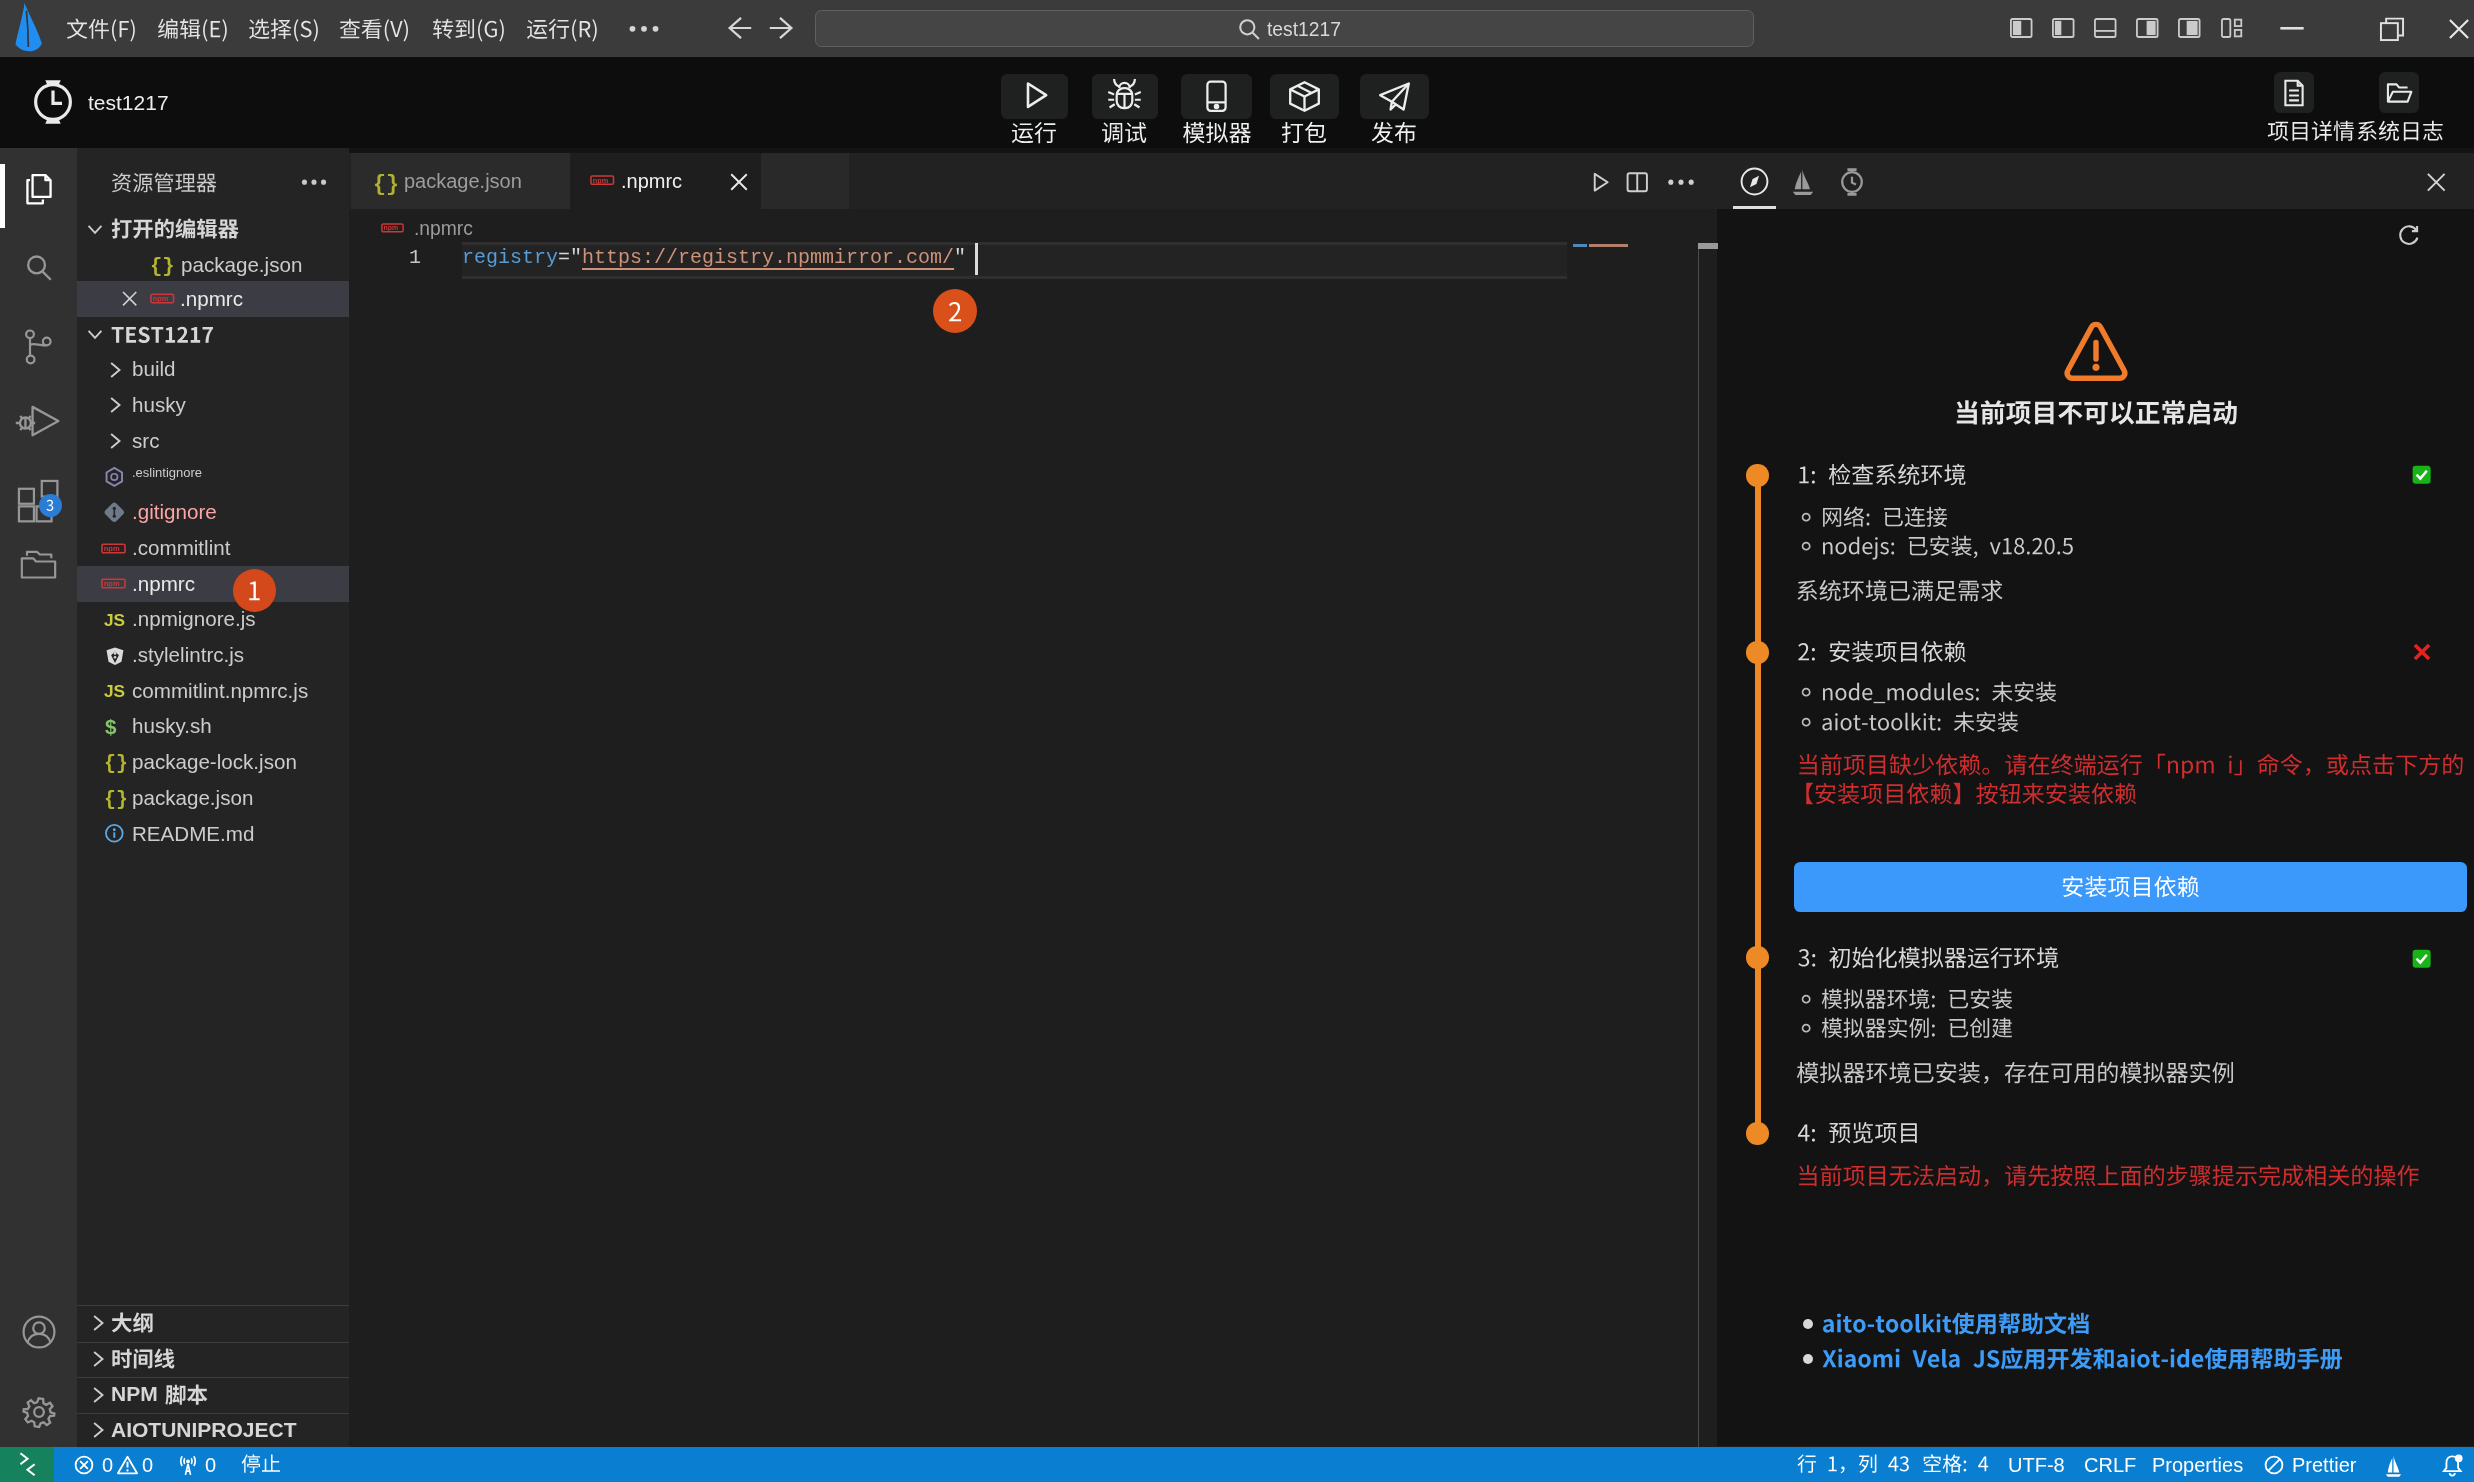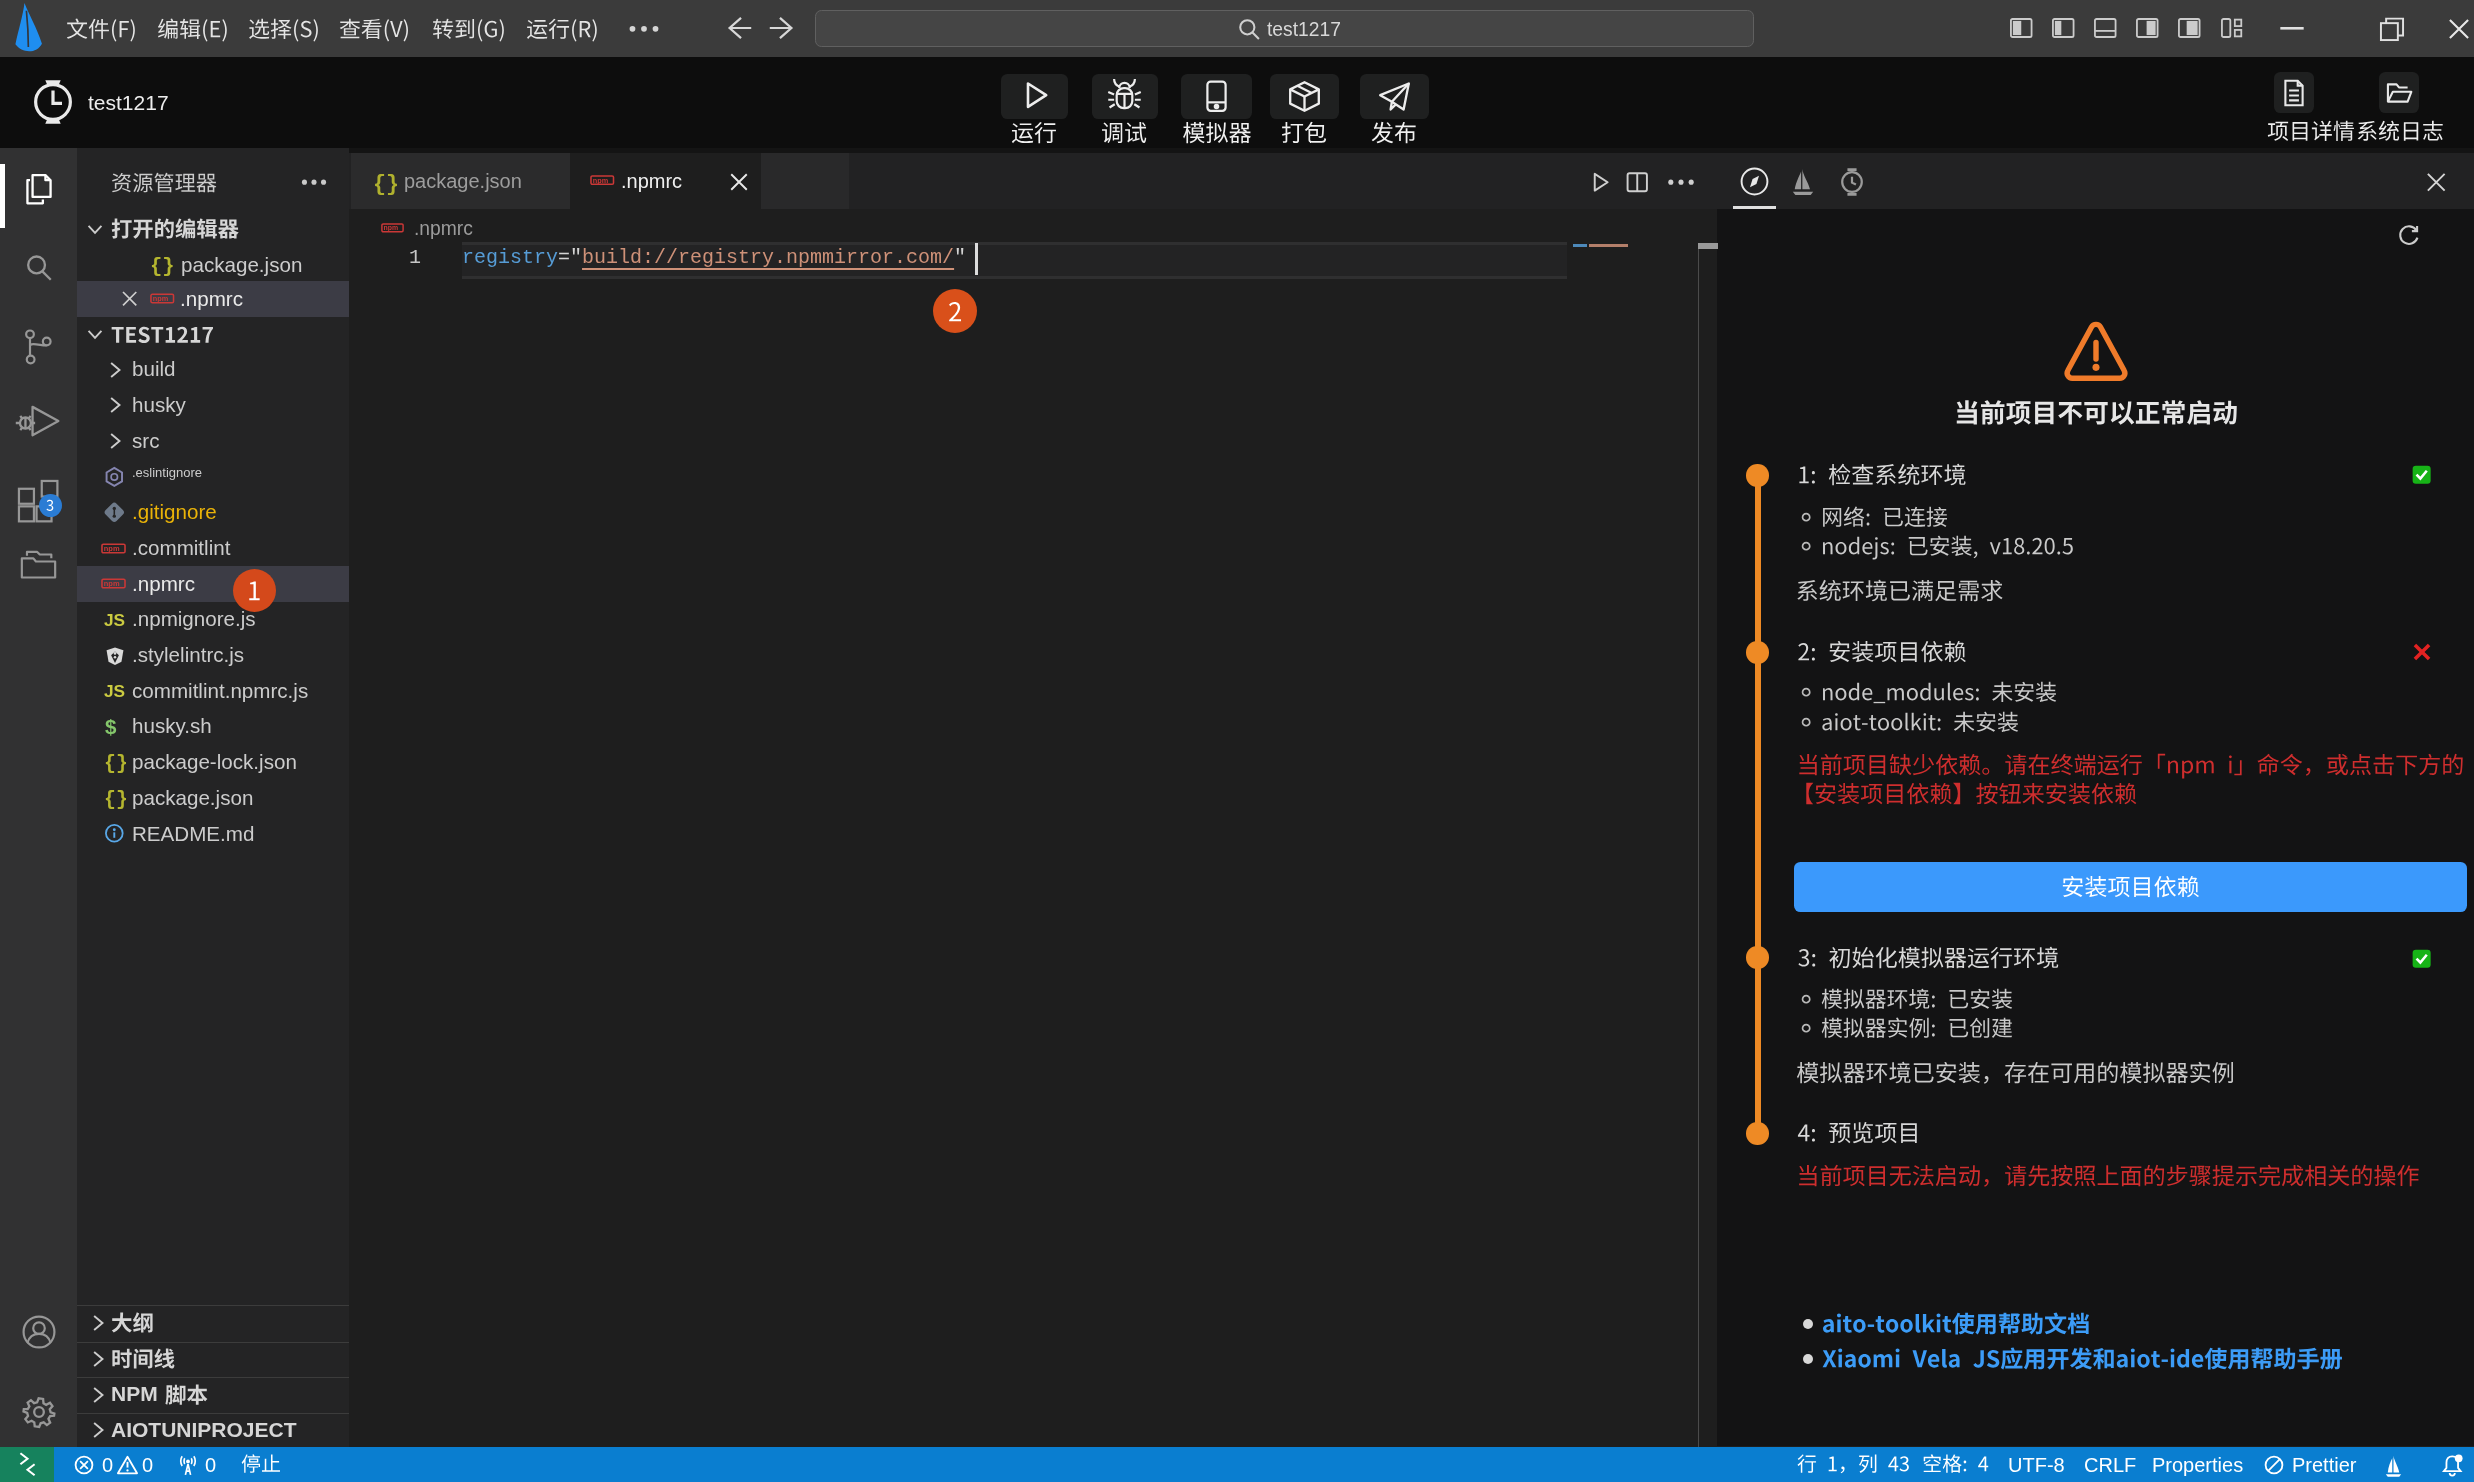--- a/index.html
+++ b/index.html
@@ -281,21 +281,21 @@
     <svg class="ic" style="left:2424px;top:170px;" width="24.5" height="24.5" viewBox="0 0 38 38">
       <path d="M6 6 L32 32 M32 6 L6 32" stroke="#d5d5d5" stroke-width="3"></path>
     </svg>
     <svg class="ic" style="left:381px;top:223px;" width="23" height="9.7" viewBox="0 0 38 16">
       <rect x="1.5" y="1.5" width="35" height="13" rx="2" stroke="#cb3837" stroke-width="2.4" fill="none"></rect>
       <text x="4.2" y="11.8" font-family="Liberation Sans,sans-serif" font-weight="bold" font-size="11.4" fill="#cb3837">npm</text>
     </svg>
     <span class="lt" style="left:414px;top:218px;font-size:19.3px;color:#9b9b9b">.npmrc</span>
     <div style="left:462px;top:242px;width:1105px;height:37px;background:#232324;border-top:3.2px solid #2f2f30;border-bottom:3.2px solid #2f2f30"></div>
     <span class="lt" style="left:409px;top:246px;font-family:Liberation Mono,monospace;font-size:20px;color:#c6c6c6">1</span>
-    <span class="lt" style="left:462px;top:246px;font-family:Liberation Mono,monospace;font-size:20px"><span style="color:#569cd6">registry</span><span style="color:#d4d4d4">="</span><span style="color:#ce9178;text-decoration:underline;text-underline-offset:4.5px">build://registry.npmmirror.com/</span><span style="color:#d4d4d4">"</span></span>
+    <span class="lt" style="left:462px;top:246px;font-family:Liberation Mono,monospace;font-size:20px"><span style="color:#569cd6">registry</span><span style="color:#d4d4d4">="</span><span style="color:#ce9178;text-decoration:underline;text-underline-offset:4.5px">https://registry.npmmirror.com/</span><span style="color:#d4d4d4">"</span></span>
     <div style="left:975px;top:243px;width:2.6px;height:32px;background:#dcdcdc"></div>
     <div style="left:1573px;top:244px;width:14px;height:3.2px;background:#569cd6;opacity:.85"></div>
     <div style="left:1589px;top:244px;width:39px;height:3.2px;background:#ce9178;opacity:.85"></div>
     <div style="left:1698px;top:247px;width:1.3px;height:1200px;background:#4b4b4b"></div>
     <div style="left:1698px;top:243px;width:20px;height:5.8px;background:#999999"></div>
     <div style="left:0;top:164px;width:4.5px;height:64px;background:#ffffff"></div>
     <svg class="ic" style="left:20.6px;top:171px;" width="36" height="39" viewBox="0 0 56 60">
       <g stroke="#ffffff" stroke-width="3.6" fill="none" stroke-linejoin="round">
         <path d="M18 6 L38 6 L46 14 L46 40 L18 40 Z"></path>
         <path d="M38 6 L38 14 L46 14"></path>
@@ -427,21 +427,21 @@
       <path d="M16 3 L28 10 L28 24 L16 31 L4 24 L4 10 Z" stroke="#8585b0" stroke-width="3" fill="none"></path>
       <circle cx="16" cy="17" r="5" stroke="#8585b0" stroke-width="2.6" fill="none"></circle>
     </svg>
     <span class="lt" style="left:132px;top:465px;font-size:13px;color:#cccccc">.eslintignore</span>
     <svg class="ic" style="left:104px;top:502px;" width="20.6" height="20.6" viewBox="0 0 32 32">
       <rect x="4" y="4" width="24" height="24" rx="5" transform="rotate(45 16 16)" fill="#6e7a8a"></rect>
       <circle cx="16" cy="10" r="2.6" fill="#242425"></circle>
       <circle cx="16" cy="22" r="2.6" fill="#242425"></circle>
       <path d="M16 12 L16 20" stroke="#242425" stroke-width="2.4"></path>
     </svg>
-    <span class="lt" style="left:132px;top:500px;font-size:20.6px;color:#eab308">.gitignore</span>
+    <span class="lt" style="left:132px;top:500px;font-size:20.6px;color:#fca5a5">.gitignore</span>
     <svg class="ic" style="left:101px;top:543px;" width="25" height="11" viewBox="0 0 38 16">
       <rect x="1.5" y="1.5" width="35" height="13" rx="2" stroke="#cb3837" stroke-width="2.4" fill="none"></rect>
       <text x="4.2" y="11.8" font-family="Liberation Sans,sans-serif" font-weight="bold" font-size="11.4" fill="#cb3837">npm</text>
     </svg>
     <span class="lt" style="left:132px;top:536px;font-size:20.6px;color:#cccccc">.commitlint</span>
     <div style="left:77px;top:566px;width:272px;height:36px;background:#3c3c45"></div>
     <svg class="ic" style="left:101px;top:578px;" width="25" height="11" viewBox="0 0 38 16">
       <rect x="1.5" y="1.5" width="35" height="13" rx="2" stroke="#cb3837" stroke-width="2.4" fill="none"></rect>
       <text x="4.2" y="11.8" font-family="Liberation Sans,sans-serif" font-weight="bold" font-size="11.4" fill="#cb3837">npm</text>
     </svg>

